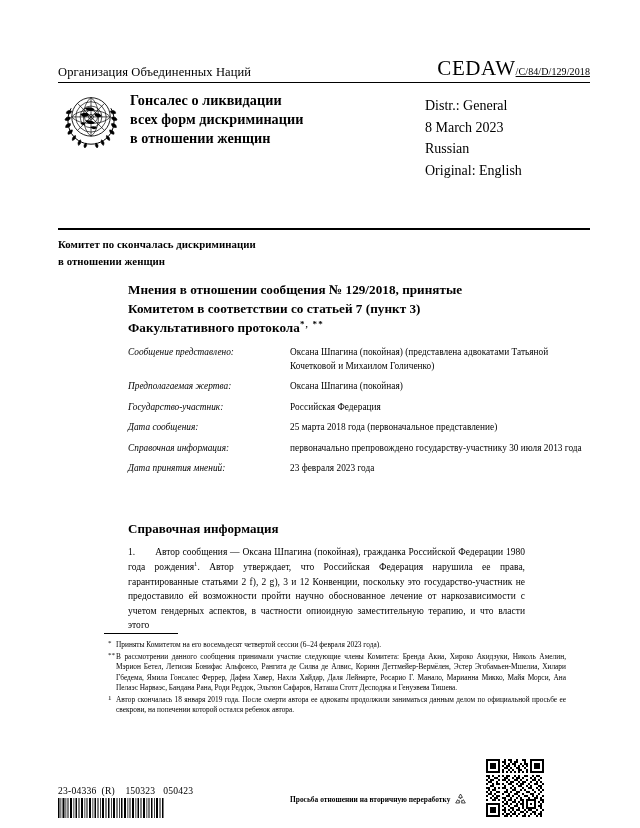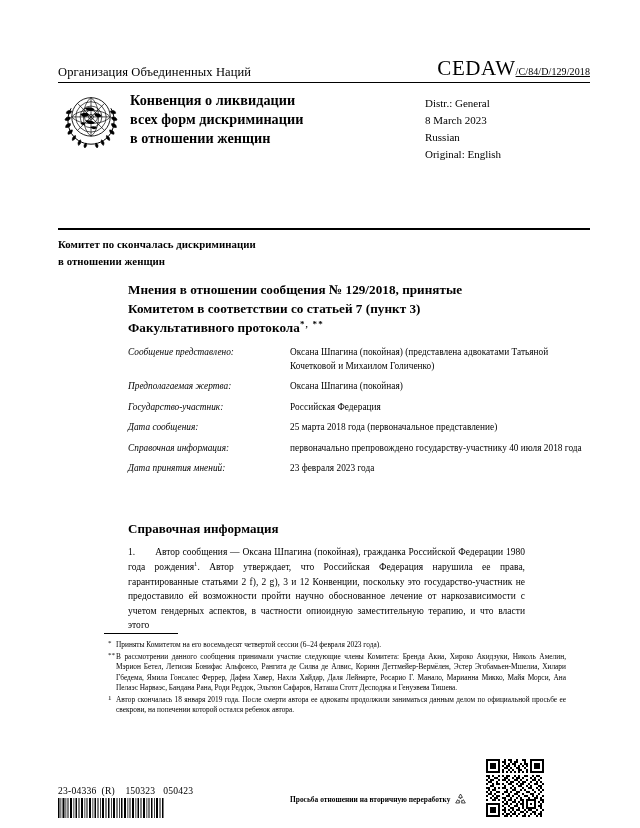--- a/index.html
+++ b/index.html
@@ -79,21 +79,21 @@
     flex: 1;
     margin-left: 8px;
     font-size: 14.2px;
     font-weight: bold;
     line-height: 1.33;
     letter-spacing: 0.05px;
     padding-top: 1px;
   }
   .distr-block {
     flex: 0 0 165px;
-    font-size: 11px;
+    font-size: 14px;
     line-height: 1.55;
     padding-top: 5px;
     margin-left: 6px;
   }
 
   
   .rule-thick {
     position: absolute;
     left: 58px;
     top: 215px;
@@ -310,21 +310,21 @@
             <path d="M40 26 C45 23 52 24 56 28 C52 31 44 31 40 26Z"></path>
             <path d="M33 36 C38 32 45 33 47 37 C43 41 36 41 33 36Z"></path>
             <path d="M55 35 C60 33 66 35 67 39 C62 42 56 40 55 35Z"></path>
             <path d="M41 46 C47 44 54 46 56 50 C51 53 43 51 41 46Z"></path>
             <path d="M49 56 C53 54 58 55 60 58 C56 61 51 60 49 56Z"></path>
             <path d="M33 50 C36 48 40 49 41 52 C38 54 34 53 33 50Z"></path>
           </g>
         </svg>
       </div>
       <div class="conv-title">
-        <div>Конвенция о ликвидации</div>
+        <div>Гонсалес о ликвидации</div>
         <div>всех форм дискриминации</div>
         <div>в отношении женщин</div>
       </div>
       <div class="distr-block">
         <div>Distr.: General</div>
         <div>8 March 2023</div>
         <div>Russian</div>
         <div>Original: English</div>
       </div>
     </div>
@@ -355,21 +355,21 @@
     <div class="meta-row">
       <div class="meta-label">Государство-участник:</div>
       <div class="meta-value">Российская Федерация</div>
     </div>
     <div class="meta-row">
       <div class="meta-label">Дата сообщения:</div>
       <div class="meta-value">25 марта 2018 года (первоначальное представление)</div>
     </div>
     <div class="meta-row">
       <div class="meta-label">Справочная информация:</div>
-      <div class="meta-value">первоначально препровождено государству-участнику 40 июля 2018 года</div>
+      <div class="meta-value">первоначально препровождено государству-участнику 30 июля 2013 года</div>
     </div>
     <div class="meta-row">
       <div class="meta-label">Дата принятия мнений:</div>
       <div class="meta-value">23 февраля 2023 года</div>
     </div>
   </div>
 
   <div class="section-head">Справочная информация</div>
 
   <div class="body-para"><span class="num">1.</span><span>Автор сообщения — Оксана Шпагина (покойная), гражданка Российской Федерации 1980 года рождения</span><sup>1</sup><span>. Автор утверждает, что Российская Федерация нарушила ее права, гарантированные статьями 2 f), 2 g), 3 и 12 Конвенции, поскольку это государство-участник не предоставило ей возможности пройти научно обоснованное лечение от наркозависимости с учетом гендерных аспектов, в частности опиоидную заместительную терапию, и что власти этого</span></div>

